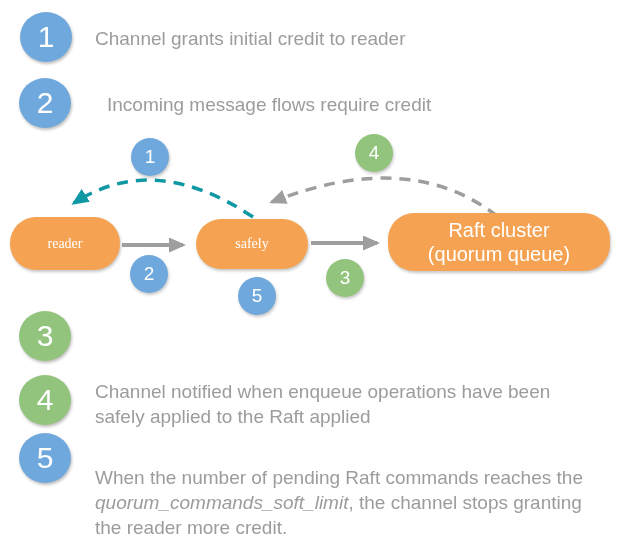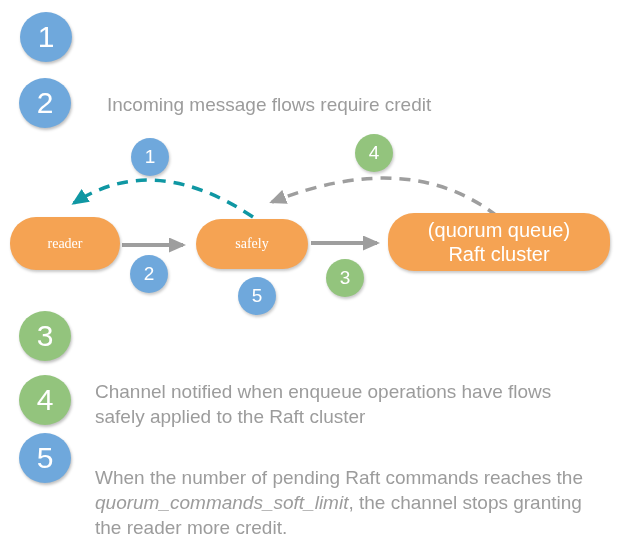--- a/index.html
+++ b/index.html
@@ -65,20 +65,21 @@
   }
 </style>
 </head>
 <body>
 
 <div class="canvas">
 
   <div class="big-badge blue" style="left:20px; top:12px;">
     <span>1</span>
   </div>
+  <div class="legend-text" style="top:26px; width:520px;">Channel grants initial credit to reader</div>
 
   <div class="big-badge blue" style="left:19px; top:78px;">
     <span>2</span>
   </div>
   <div class="legend-text" style="top:92px; width:520px;margin-left:12px;">Incoming message flows require credit</div>
 
   <svg class="arrow-layer" viewBox="0 0 625 538" xmlns="http://www.w3.org/2000/svg">
     <defs>
       <marker id="arrowGray" markerUnits="userSpaceOnUse" markerWidth="17" markerHeight="15" viewBox="0 0 17 15" refX="14" refY="7.5" orient="auto">
         <path d="M0,0 L17,7.5 L0,15 Z" fill="#9E9E9E"></path>
@@ -97,37 +98,37 @@
     <path d="M497,216 Q409,148 272,202" stroke="#9E9E9E" stroke-width="3.5" fill="none" stroke-dasharray="11 8" marker-end="url(#arrowGray)"></path>
   </svg>
 
   <div class="node" style="left:10px; top:217px; width:110px; height:53px;">
     <div class="node-label">reader</div>
   </div>
   <div class="node" style="left:196px; top:219px; width:112px; height:50px;">
     <div class="node-label">safely</div>
   </div>
   <div class="node" style="left:388px; top:213px; width:222px; height:58px;">
+    <div class="node-label-sm">Raft cluster</div>
     <div class="node-label-sm">(quorum queue)</div>
-    <div class="node-label-sm">Raft cluster</div>
   </div>
 
   <div class="small-badge blue" style="left:131px; top:138px;">1</div>
   <div class="small-badge green" style="left:355px; top:134px;">4</div>
   <div class="small-badge blue" style="left:130px; top:255px;">2</div>
   <div class="small-badge blue" style="left:238px; top:277px;">5</div>
   <div class="small-badge green" style="left:326px; top:259px;">3</div>
 
   <div class="big-badge green" style="left:19px; top:311px;">
     <span>3</span>
   </div>
 
   <div class="big-badge green" style="left:19px; top:375px;">
     <span>4</span>
   </div>
-  <div class="legend-text" style="top:379px; width:485px;">Channel notified when enqueue operations have flows safely applied to the Raft cluster</div>
+  <div class="legend-text" style="top:379px; width:485px;">Channel notified when enqueue operations have been safely applied to the Raft applied</div>
 
   <div class="big-badge blue" style="left:19px; top:433px;">
     <span>5</span>
   </div>
   <div class="legend-text" style="top:440px; width:495px;margin-top:25px;"><span>When the number of pending Raft commands reaches the </span><i>quorum_commands_soft_limit</i><span>, the channel stops granting the reader more credit.</span></div>
 
 </div>
 
 </body></html>

